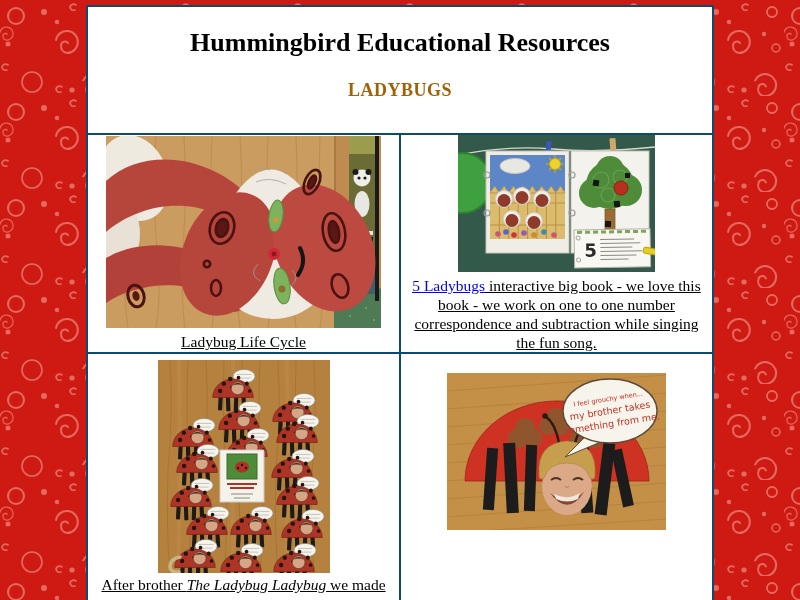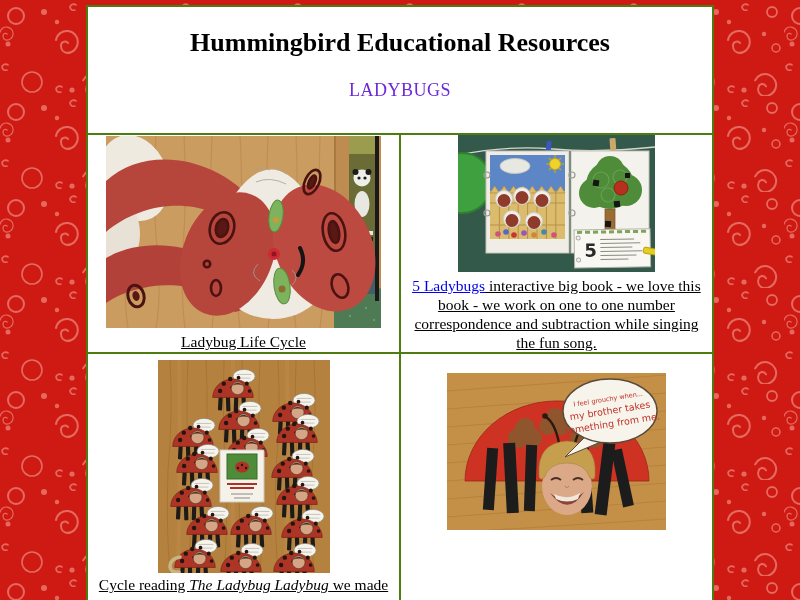--- a/index.html
+++ b/index.html
@@ -4,24 +4,24 @@
 <style>
   html,body{margin:0;padding:0;}
   body{
     width:800px;height:600px;overflow:hidden;position:relative;
     background:#CF1A13;
     font-family:"Liberation Serif",serif;
   }
   #bgsvg{position:absolute;top:0;left:0;z-index:0;}
   .content{position:absolute;top:5px;left:86px;width:628px;z-index:1;}
   table.main{border-collapse:collapse;background:#FFFFFF;width:628px;table-layout:fixed;}
-  table.main td{border:2px solid #4d7c0f;padding:0;}
+  table.main td{border:2px solid #0c4a6e;padding:0;}
   td.hdr{height:126px;text-align:center;vertical-align:middle;}
   .title{font-size:26px;font-weight:bold;margin:0;color:#000;}
-  .subtitle{font-size:18px;font-weight:normal;margin:22px 0 12px;letter-spacing:.5px;color:#6d28d9;}
+  .subtitle{font-size:18px;font-weight:bold;margin:22px 0 12px;letter-spacing:.5px;color:#a16207;}
   td.cell{width:50%;text-align:center;}
   td.r1{height:216px;vertical-align:middle;}
   td.r2{height:262px;vertical-align:top;}
   .photo{display:block;margin:0 auto;}
   .caption{font-size:15.5px;line-height:19px;color:#000;margin:4px 6px 0;text-decoration:underline;}
   .caption a{color:#0000EE;text-decoration:underline;cursor:pointer;}
   .cap-grouchy{margin-top:2px;}
   .ph3{margin-top:6px;}
   .ph4{margin-top:19px;}
 </style>
@@ -372,21 +372,21 @@
               <line x1="69" y1="124" x2="99" y2="124"></line>
                   <line x1="72" y1="128" x2="96" y2="128"></line>
             </g>
             <g stroke="#8A8A82" stroke-width="1">
               <line x1="73" y1="134" x2="95" y2="134"></line>
                   <line x1="76" y1="138" x2="92" y2="138"></line>
             </g>
           </g>
           <path d="M22,197 q-10,2 -10,9 q0,7 9,6" stroke="#C9B584" stroke-width="3.5" fill="none" stroke-linecap="round"></path>
         </svg>
-        <div class="caption cap-grouchy"><span>Cycle reading </span><i>The Ladybug Ladybug</i><span> we made our own</span><br></div>
+        <div class="caption cap-grouchy"><span>After brother </span><i>The Ladybug Ladybug</i><span> we made our own</span><br></div>
       </td>
 
       <td class="cell r2">
 
         <svg class="photo ph4" width="219" height="157" viewBox="0 0 219 157">
           <rect width="219" height="157" fill="#C49048"></rect>
           <g stroke="#AD7A35" stroke-width="1.2" opacity=".55">
             <line x1="0" y1="18" x2="219" y2="2"></line>
                 <line x1="0" y1="36" x2="219" y2="20"></line>
             <line x1="0" y1="54" x2="219" y2="38"></line>

